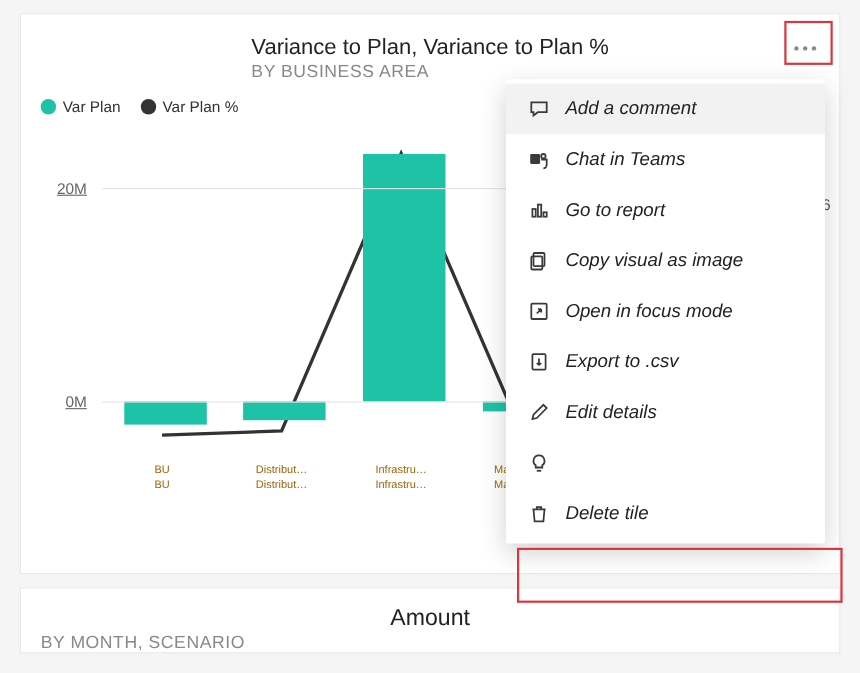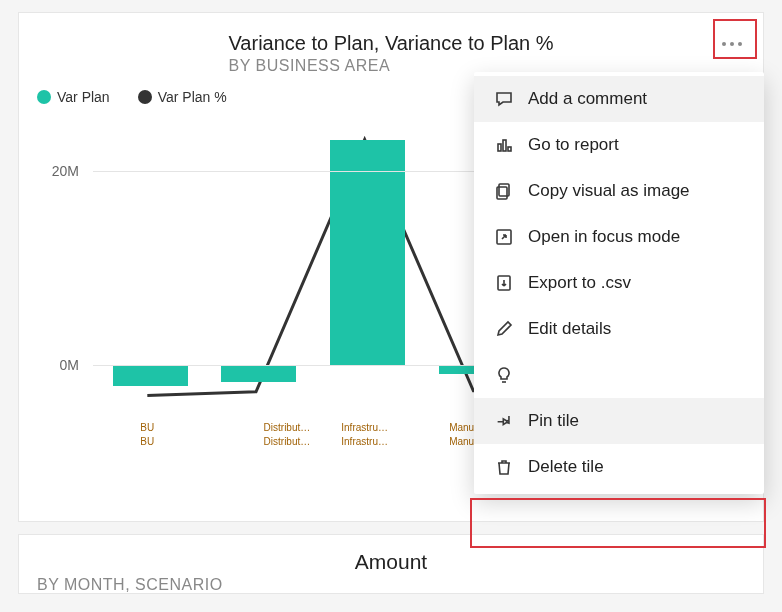--- a/index.html
+++ b/index.html
@@ -44,40 +44,41 @@
   }
   .more-highlight {
     position: absolute;
     top: 6px; right: 6px;
     width: 44px; height: 40px;
     border: 2px solid #d9363e;
     pointer-events: none;
   }
   .dots { display: flex; gap: 4px; }
   .dots span { width: 4px; height: 4px; border-radius: 50%; background: #8a8a8a; }
-  .legend { display: flex; gap: 28px; margin-top: 14px; align-items: center; }
+  .legend { display: flex; gap: 18px; margin-top: 14px; align-items: center; }
   .legend-item { display: flex; align-items: center; gap: 6px; font-size: 14px; color: #333; }
   .swatch-bar { width: 14px; height: 14px; border-radius: 50%; background: #1ec3a7; }
   .swatch-line { width: 14px; height: 14px; border-radius: 50%; background: #333; }
   .chart-area {
     position: relative;
     height: 320px;
     margin-top: 18px;
   }
   .y-axis {
     position: absolute;
     left: 0; top: 0; bottom: 30px;
     width: 48px;
   }
   .y-tick {
     position: absolute;
     right: 6px;
     font-size: 14px;
     color: #666;
     transform: translateY(-50%);
+    text-decoration: underline;
   }
   .gridline {
     position: absolute;
     left: 56px; right: 0;
     height: 1px;
     background: #e4e4e4;
   }
   .plot {
     position: absolute;
     left: 56px; right: 0; top: 0; bottom: 30px;
@@ -106,27 +107,28 @@
     overflow: visible;
   }
   .stray-num {
     position: absolute;
     right: 8px; top: 165px;
     font-size: 14px; color: #555;
   }
   
   .ctx-menu {
     position: absolute;
-    left: 474px; top: 72px;
+    left: 460px; top: 72px;
     width: 290px;
     background: #fff;
     box-shadow: 0 8px 24px rgba(0,0,0,.18);
     border-radius: 2px;
     padding: 4px 0;
     z-index: 50;
+    font-style: italic;
   }
   .ctx-item {
     display: flex;
     align-items: center;
     gap: 14px;
     padding: 13px 20px;
     font-size: 17px;
     color: #222;
     cursor: pointer;
   }
@@ -187,21 +189,21 @@
         </svg>
     <div class="bar" style="left: 3%; top: 241.667px; height: 21.2667px;"></div>
         <div class="bar" style="left: 19.6667%; top: 241.667px; height: 17.4px;"></div>
         <div class="bar" style="left: 36.3333%; top: 17.4px; height: 224.267px;"></div>
         <div class="bar" style="left: 53%; top: 241.667px; height: 9.66667px;"></div>
         <div class="bar" style="left: 69.6667%; top: 241.667px; height: 11.6px;"></div>
         <div class="bar" style="left: 86.3333%; top: 241.667px; height: 21.2667px;"></div>
       </div>
     <div class="x-labels">
         <div class="x-label" style="left: 0%;">BU<br>BU</div>
-        <div class="x-label" style="left: 16.6667%; text-align: right;">Distribut…<br>Distribut…</div>
+        <div class="x-label" style="left: 16.6667%;">Distribut…<br>Distribut…</div>
         <div class="x-label" style="left: 33.3333%;">Infrastru…<br>Infrastru…</div>
         <div class="x-label" style="left: 50%;">Manufac…<br>Manufac…</div>
         <div class="x-label" style="left: 66.6667%;">Offic<br>Admin<br>Offic<br>Admi</div>
         <div class="x-label" style="left: 83.3333%;"></div>
       </div>
   <div class="gridline" style="top: 48.3333px;"></div>
       <div class="gridline" style="top: 241.667px;"></div>
     </div>
 
   <div class="stray-num">6</div>
@@ -217,20 +219,30 @@
     <span class="ctx-icon">
       <svg viewBox="0 0 20 20">
           <path d="M3 4h14v9H9l-4 3v-3H3z"></path>
         </svg>
     </span>
     <span>Add a comment</span>
   </div>
   <div class="ctx-item">
     <span class="ctx-icon">
       <svg viewBox="0 0 20 20">
+          <rect x="2" y="5" width="9" height="9" rx="1" fill="#3a3a3a" stroke="none"></rect>
+          <circle cx="14" cy="7" r="2"></circle>
+          <path d="M12 10h5v5a3 3 0 0 1-3 3"></path>
+        </svg>
+    </span>
+    <span>Chat in Teams</span>
+  </div>
+  <div class="ctx-item">
+    <span class="ctx-icon">
+      <svg viewBox="0 0 20 20">
           <rect x="4" y="9" width="3" height="7"></rect>
           <rect x="9" y="5" width="3" height="11"></rect>
           <rect x="14" y="12" width="3" height="4"></rect>
         </svg>
     </span>
     <span>Go to report</span>
   </div>
   <div class="ctx-item">
     <span class="ctx-icon">
       <svg viewBox="0 0 20 20">
@@ -267,28 +279,20 @@
     <span>Edit details</span>
   </div>
   <div class="ctx-item">
     <span class="ctx-icon">
       <svg viewBox="0 0 20 20">
           <path d="M10 3a5 5 0 0 1 3 9v2H7v-2a5 5 0 0 1 3-9z"></path>
           <path d="M8 17h4"></path>
         </svg>
     </span>
   </div>
-  <div class="ctx-item hover">
-    <span class="ctx-icon">
-      <svg viewBox="0 0 20 20">
-          <path d="M10 3l5 5-2 1-1 4-2-2-4 4 4-4-2-2 4-1 1-2-3-3z" transform="rotate(45 10 10)"></path>
-        </svg>
-    </span>
-    <span>Pin tile</span>
-  </div>
   <div class="ctx-item">
     <span class="ctx-icon">
       <svg viewBox="0 0 20 20">
           <path d="M4 6h12M8 6V4h4v2m-7 0l1 11h8l1-11"></path>
         </svg>
     </span>
     <span>Delete tile</span>
   </div>
 </div>
 

